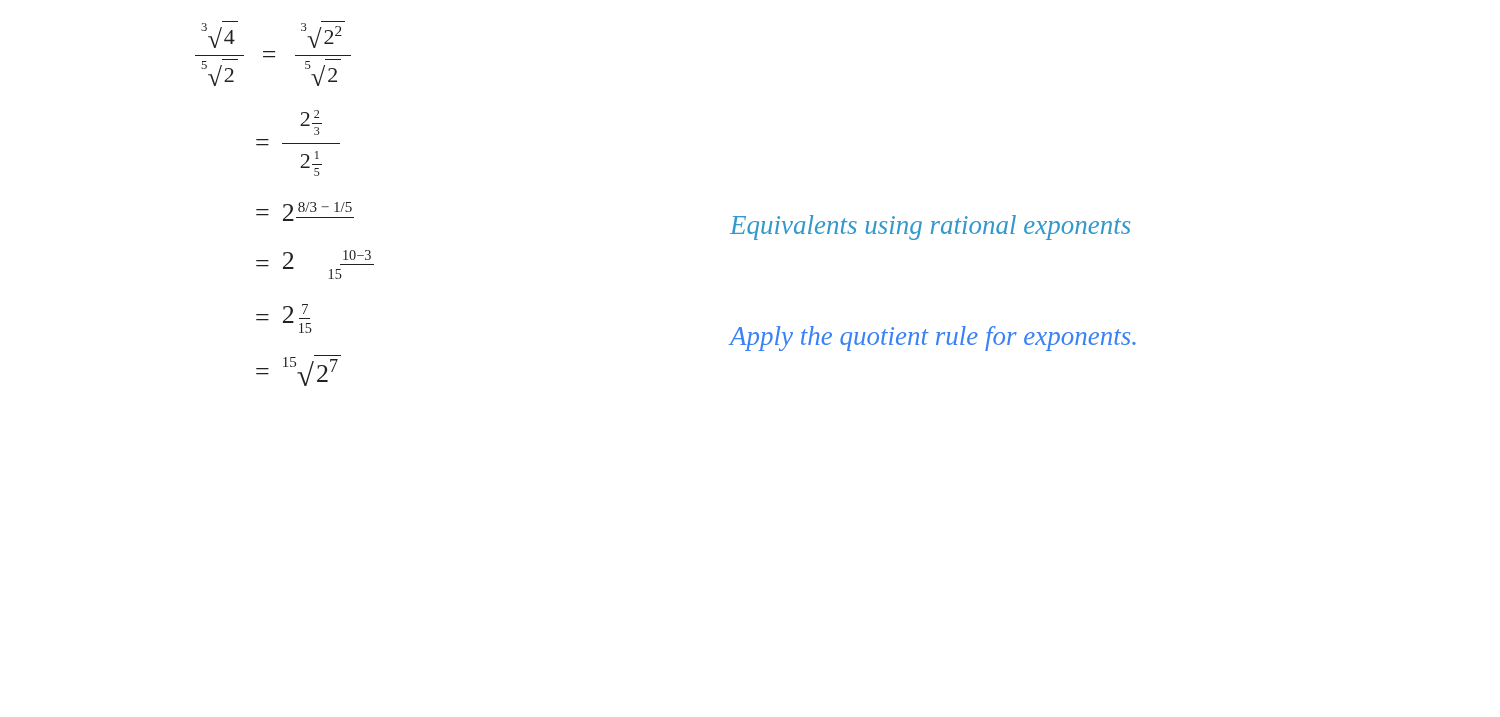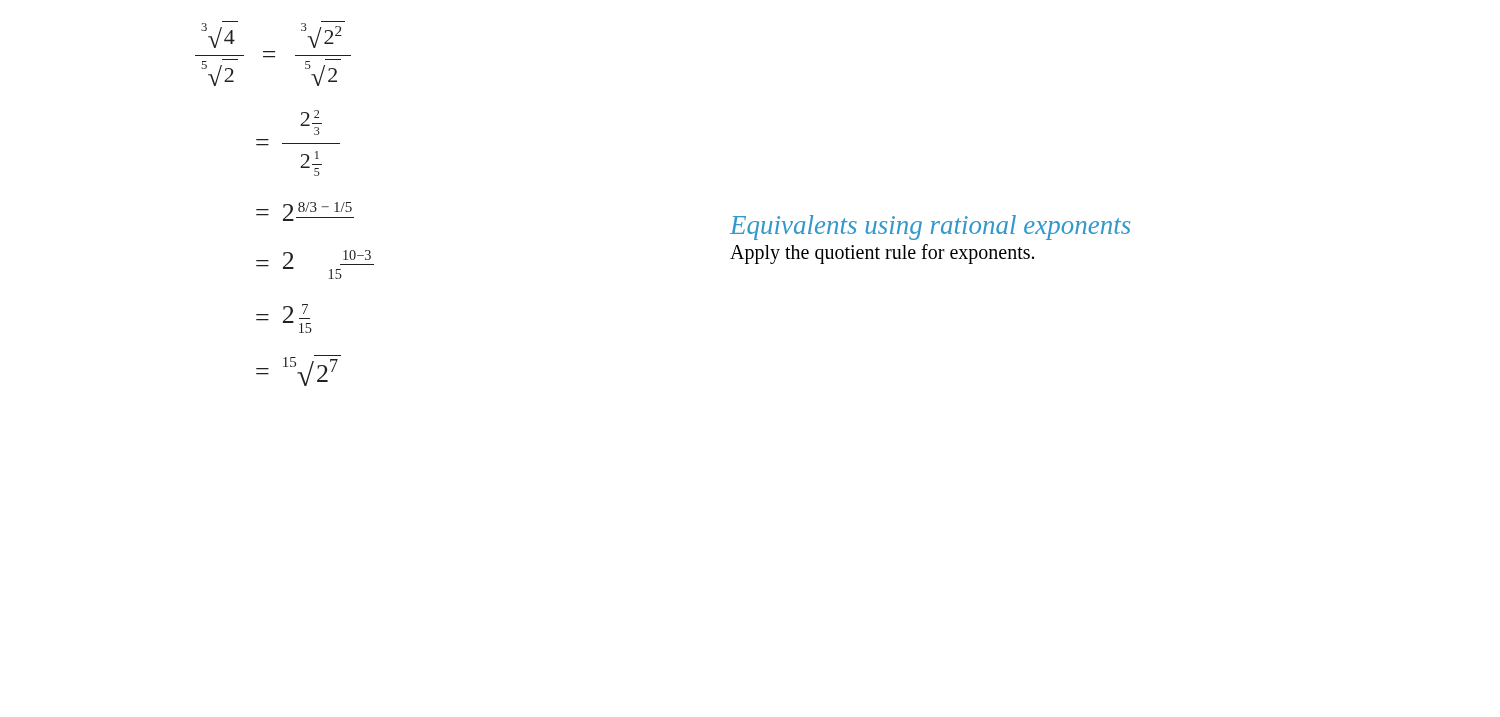--- a/index.html
+++ b/index.html
@@ -208,17 +208,17 @@
       <span class="eq">=</span>
       <span class="rad" style="font-size:26px;">
         <span class="rad-idx" style="font-size:0.58em; margin-bottom:5px;">15</span>
         <span class="rad-sign">√</span>
         <span class="rad-body">2<sup style="font-size:0.7em; line-height:0;">7</sup></span>
       </span>
     </div>
 
   </div>
 
-  <div style="position:absolute; left: 730px; top: 210px; display:flex; flex-direction:column; ">
+  <div style="position:absolute; left: 730px; top: 210px; display:flex; flex-direction:column; gap:80px;">
     <span style="font-family:'Times New Roman',Times,serif; font-style:italic; color:#3399cc; font-size:27px;">Equivalents using rational exponents</span>
-    <span style="font-family:'Times New Roman',Times,serif; color:#000000; font-size:20px;">Apply the quotient rule for exponents.</span>
+    <span style="font-family:'Times New Roman',Times,serif; font-style:italic; color:#3b82f6; font-size:27px;">Apply the quotient rule for exponents.</span>
   </div>
 </div>
 
 </body></html>

